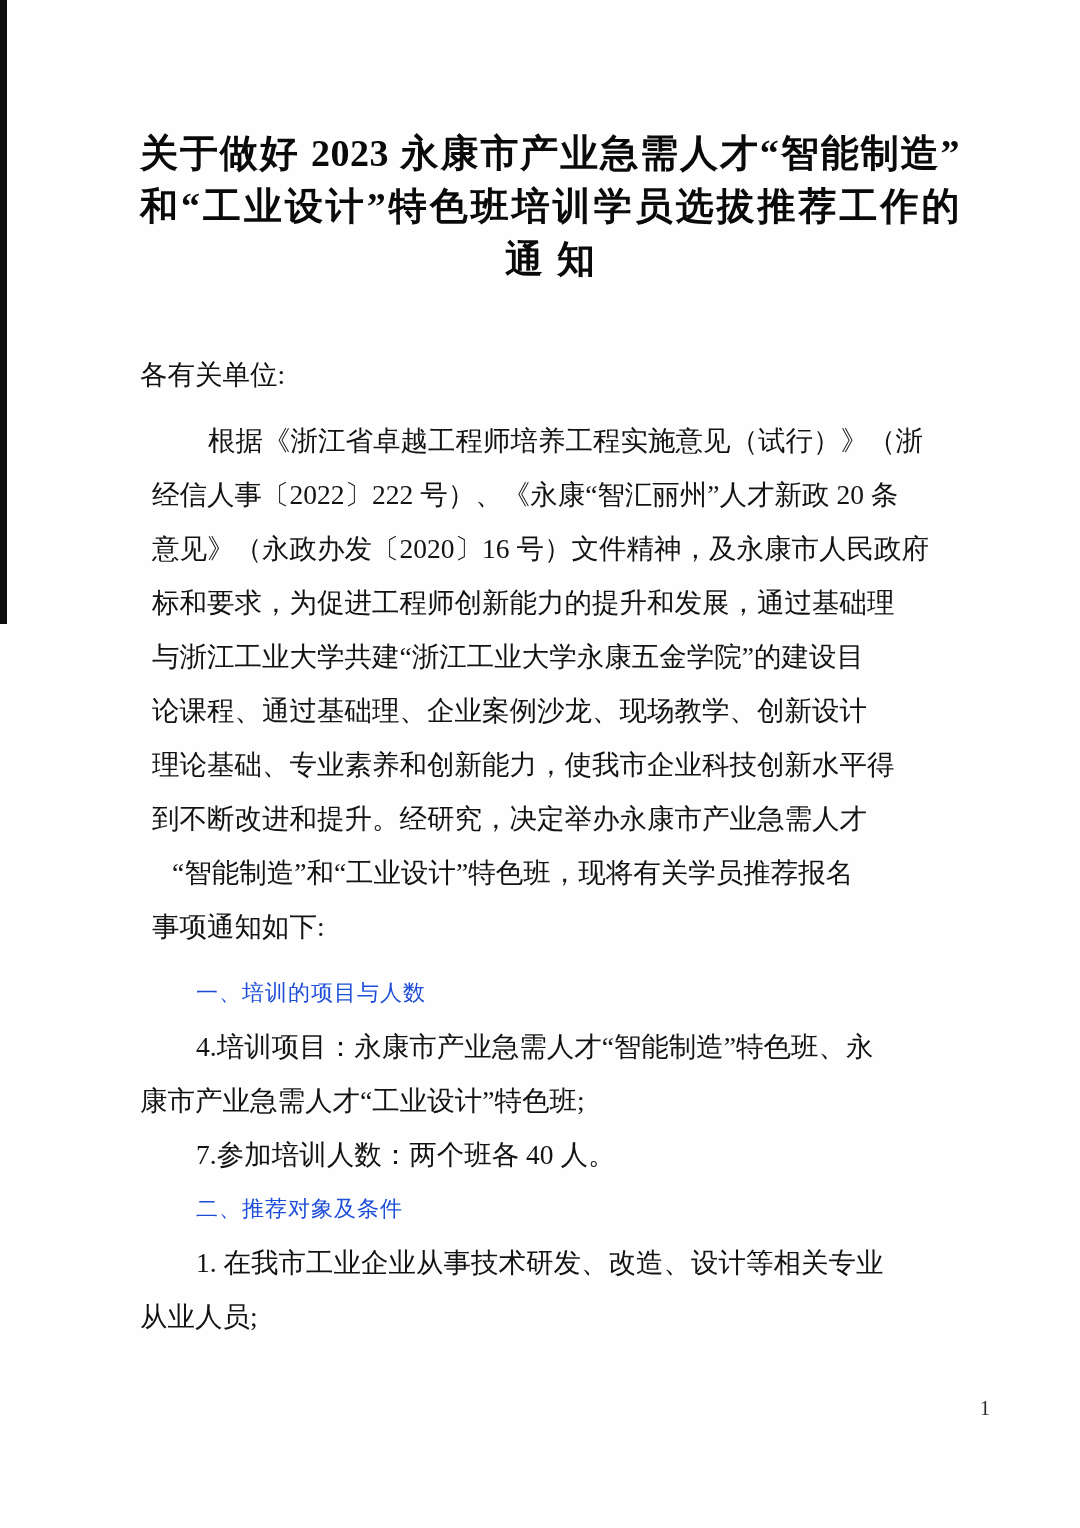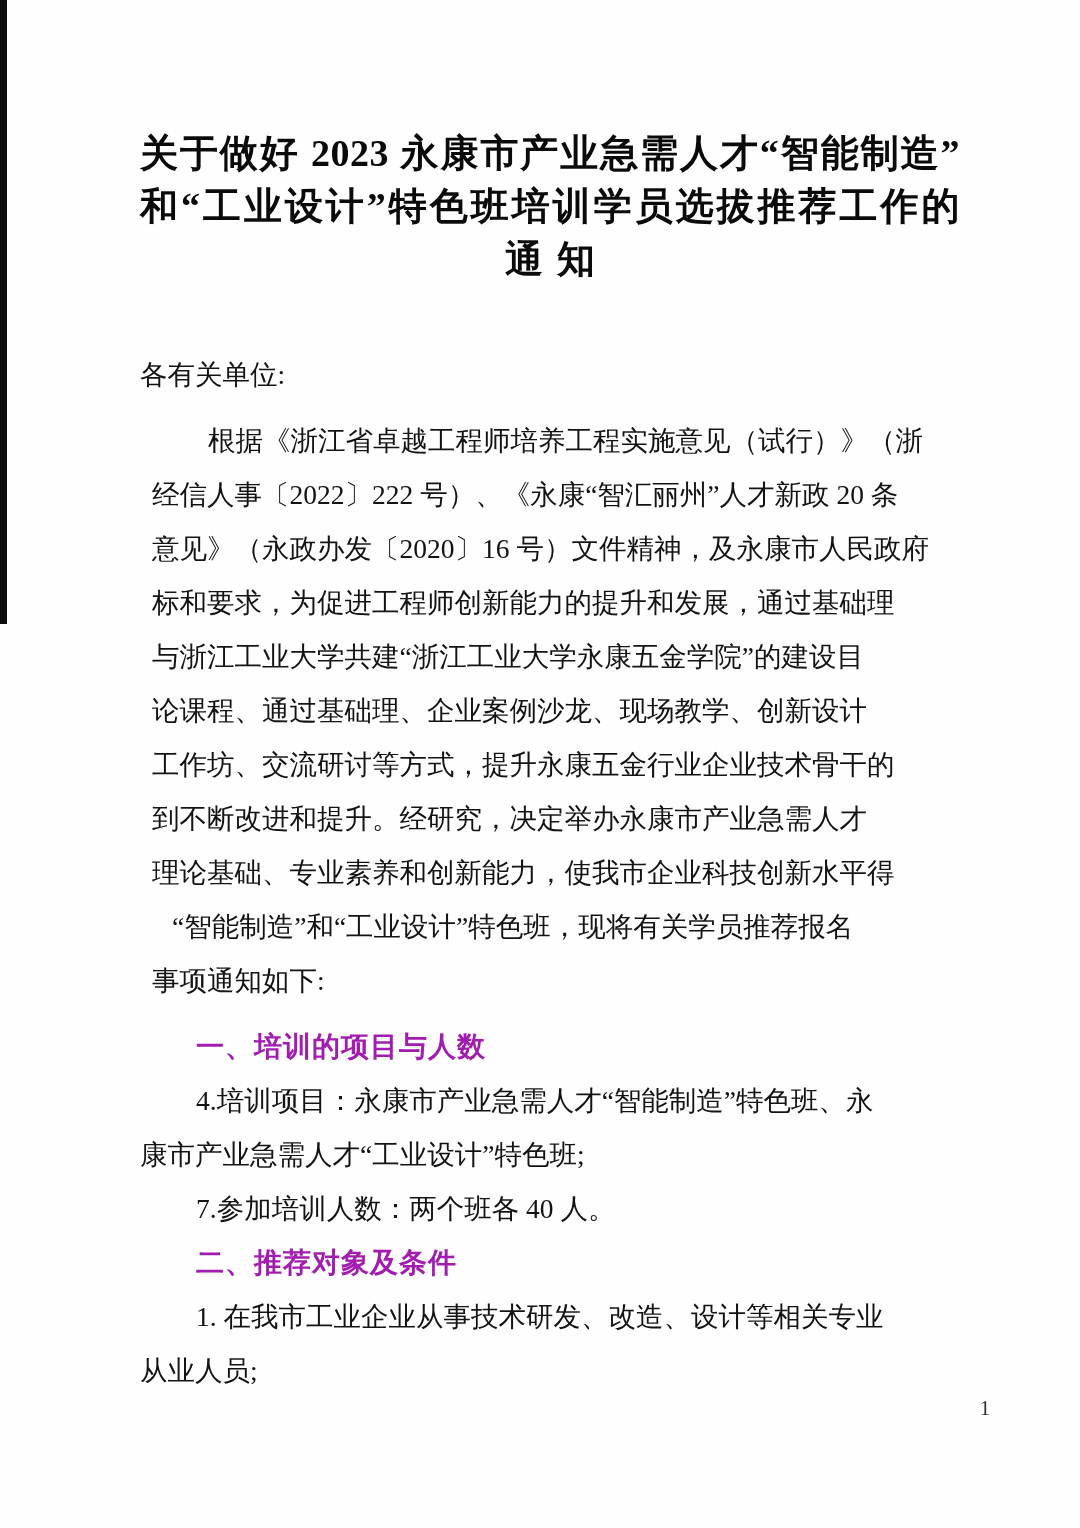--- a/index.html
+++ b/index.html
@@ -97,25 +97,25 @@
     padding-left: 56px;
   }
   .para-line.indent-sm {
     padding-left: 20px;
   }
 
   
   .section-head {
     display: block;
     font-family: "Liberation Sans", "DejaVu Sans", sans-serif;
-    font-weight: 700;
-    font-size: 28px;
+    font-weight: 400;
+    font-size: 22px;
     line-height: 54px;
     padding-left: 56px;
-    color: #a21caf;
+    color: #1d4ed8;
     white-space: nowrap;
     letter-spacing: 1px;
   }
 
   .list-line {
     display: block;
     white-space: nowrap;
     line-height: 54px;
   }
   .list-line.indent {
@@ -152,23 +152,22 @@
 
       <span class="salutation">各有关单位:</span>
 
       <div class="para">
         <span class="para-line indent">根据《浙江省卓越工程师培养工程实施意见（试行）》（浙</span>
         <span class="para-line">经信人事〔2022〕222 号）、《永康“智汇丽州”人才新政 20 条</span>
         <span class="para-line">意见》（永政办发〔2020〕16 号）文件精神，及永康市人民政府</span>
         <span class="para-line">标和要求，为促进工程师创新能力的提升和发展，通过基础理</span>
         <span class="para-line">与浙江工业大学共建“浙江工业大学永康五金学院”的建设目</span>
         <span class="para-line">论课程、通过基础理、企业案例沙龙、现场教学、创新设计</span>
-        <span class="para-line">工作坊、交流研讨等方式，提升永康五金行业企业技术骨干的</span>
+        <span class="para-line">理论基础、专业素养和创新能力，使我市企业科技创新水平得</span>
         <span class="para-line">到不断改进和提升。经研究，决定举办永康市产业急需人才</span>
-        <span class="para-line">理论基础、专业素养和创新能力，使我市企业科技创新水平得</span>
         <span class="para-line indent-sm">“智能制造”和“工业设计”特色班，现将有关学员推荐报名</span>
         <span class="para-line">事项通知如下:</span>
       </div>
 
       <span class="section-head">一、培训的项目与人数</span>
 
       <span class="list-line indent">4.培训项目：永康市产业急需人才“智能制造”特色班、永</span>
       <span class="list-line">康市产业急需人才“工业设计”特色班;</span>
 
       <span class="list-line indent">7.参加培训人数：两个班各 40 人。</span>

